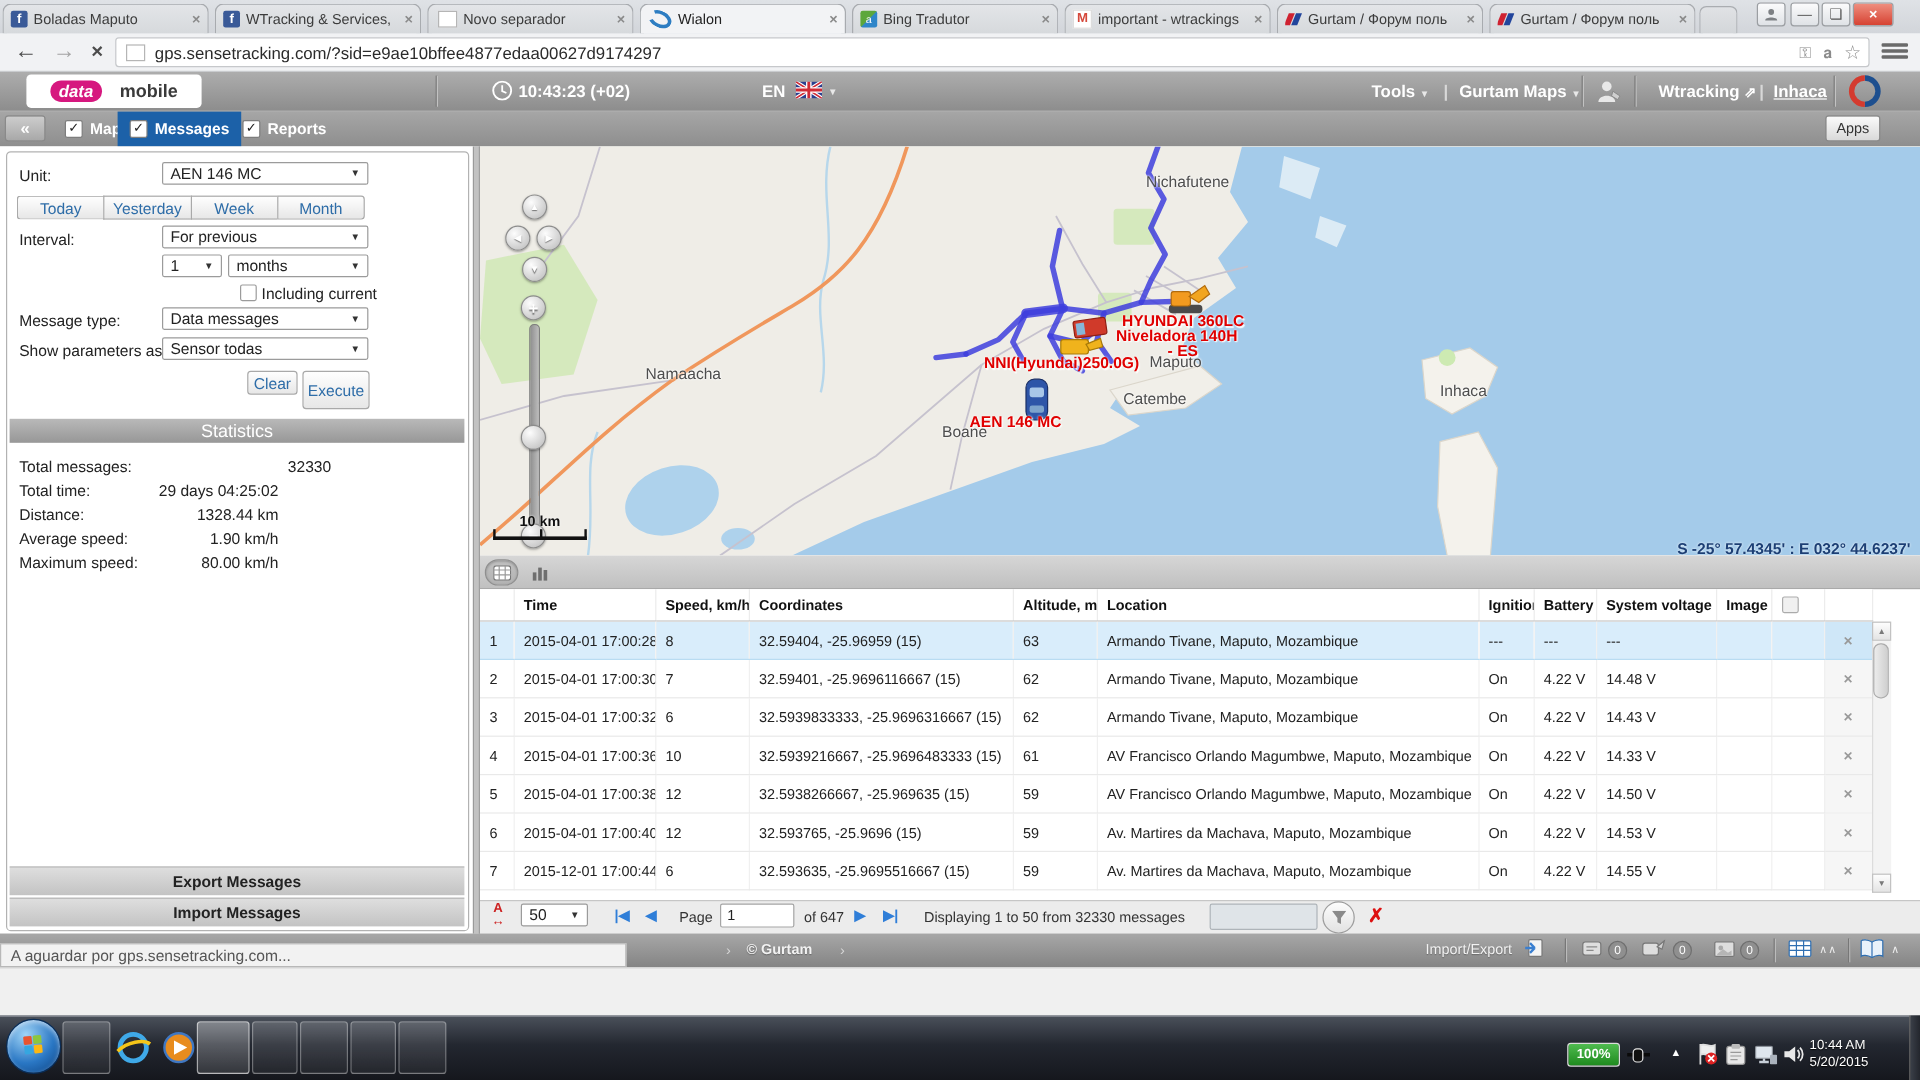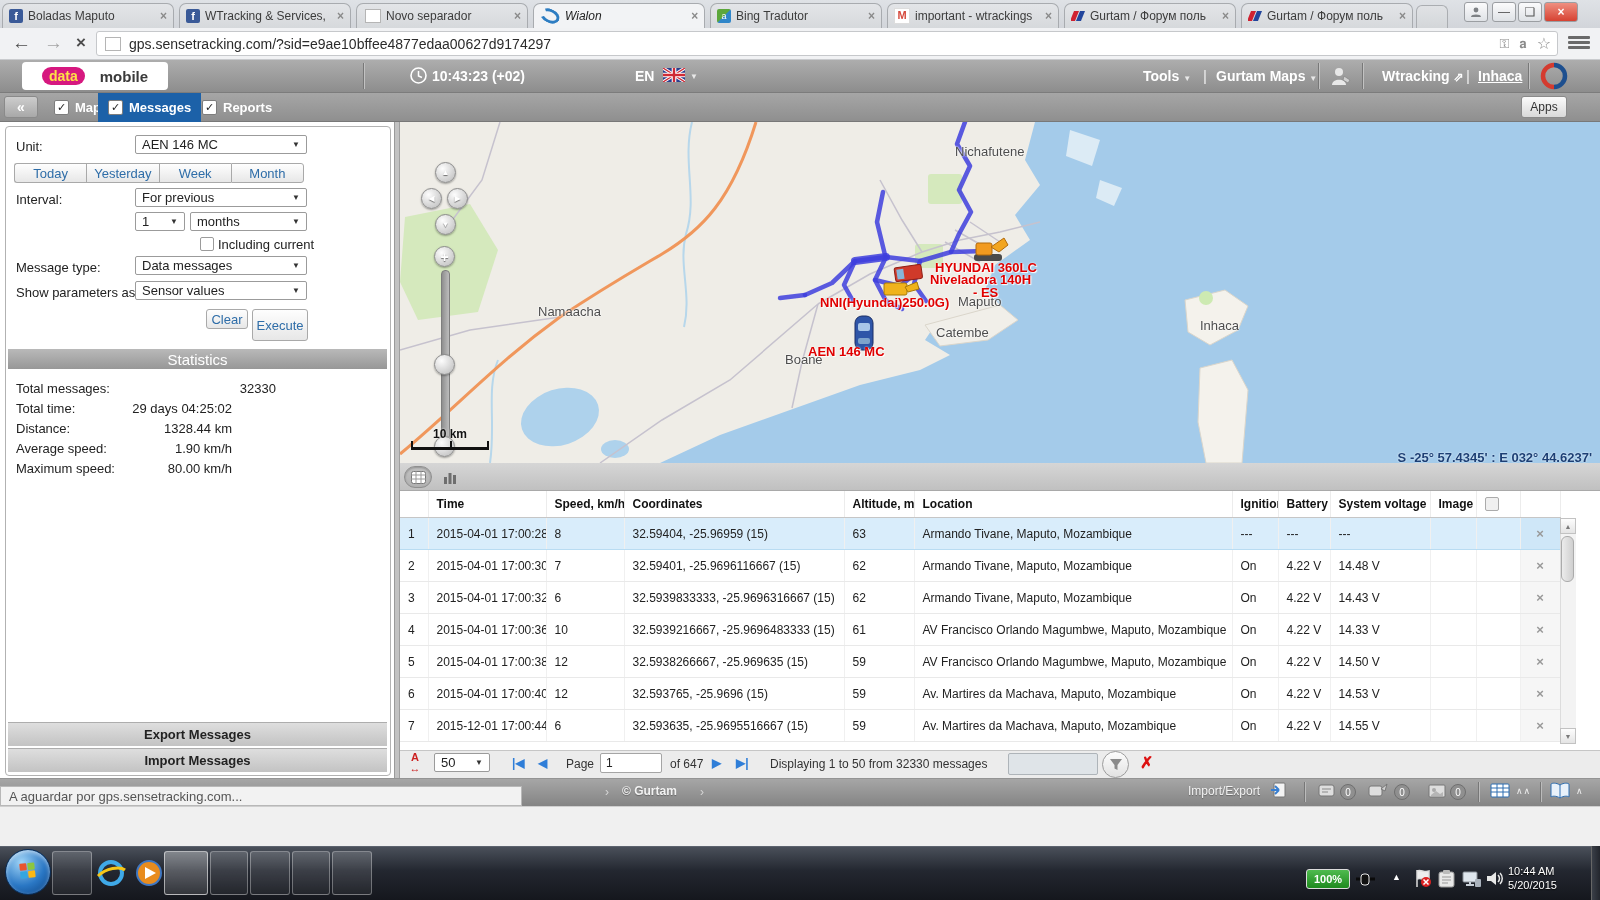--- a/index.html
+++ b/index.html
@@ -4,21 +4,21 @@
 <style>
   html,body{margin:0;padding:0;background:#666;}
   #screen{position:relative;width:1600px;height:900px;overflow:hidden;background:#fff;
     font-family:"Liberation Sans",sans-serif;-webkit-font-smoothing:antialiased;}
   .abs{position:absolute;}
   
   #tabstrip{left:0;top:0;width:1600px;height:28px;background:linear-gradient(#dfe2e6,#d2d5da);}
   .tab{position:absolute;top:3px;height:25px;width:172px;background:linear-gradient(#e3e5e8,#d6d9dc);
     border:1px solid #a8abaf;border-bottom:none;border-radius:7px 7px 0 0;display:flex;align-items:center;
     padding:0 6px;font-size:12px;color:#3c3c3c;box-sizing:border-box;}
-  .tab.active{background:#f2f3f5;z-index:3;color:#222;font-style:italic;}
+  .tab.active{background:#f2f3f5;z-index:3;color:#222;}
   .tab .ttl{flex:1;white-space:nowrap;overflow:hidden;margin:0 5px;}
   .tabclose{color:#8a8a8a;font-size:12px;font-weight:bold;}
   .favicon{width:14px;height:14px;flex:0 0 14px;display:inline-block;position:relative;}
   .fav-fb{background:#3a5a98;border-radius:2px;color:#fff;font-weight:bold;font-size:11px;text-align:center;line-height:14px;}
   .fav-fb::after{content:"f";}
   .fav-page{background:#fff;border:1px solid #b5b5b5;width:10px;height:12px;margin-left:2px;}
   .fav-wialon{border:3px solid #2d7dc2;border-left-color:transparent;border-radius:50%;width:8px;height:8px;transform:rotate(25deg);box-sizing:content-box;}
   .fav-bing{background:linear-gradient(135deg,#5ca73c 49%,#2f86c9 51%);border-radius:2px;color:#fff;font-size:9px;text-align:center;line-height:14px;}
   .fav-bing::after{content:"a";}
   .fav-gmail{background:#fff;border:1px solid #ddd;color:#d5493c;font-weight:bold;font-size:11px;text-align:center;line-height:12px;}
@@ -36,21 +36,21 @@
   .navarrow{font-size:19px;font-weight:bold;line-height:26px;}
   #urlbox{left:96px;top:31px;width:1462px;height:25px;background:#fff;border:1px solid #c6c8cb;border-radius:3px;
     display:flex;align-items:center;box-sizing:border-box;padding:0 6px;}
   #urltext{font-size:14px;color:#2b2b2b;margin-left:8px;white-space:nowrap;overflow:hidden;flex:1;}
   .urlicon{color:#8a8a8a;font-size:13px;margin-left:10px;}
   #menubtn{left:1568px;top:34px;width:22px;height:19px;}
   #menubtn div{height:3px;background:#6a6a6a;margin:2px 0;border-radius:1px;}
   
   #appheader{left:0;top:60px;width:1600px;height:33px;background:linear-gradient(#adadad,#8d8d8d);border-bottom:1px solid #7c7c7c;box-sizing:border-box;}
   #logo{left:22px;top:62px;width:146px;height:28px;background:#fff;border-radius:4px;display:flex;align-items:center;justify-content:center;}
-  #logo .data{background:#d6187f;color:#fde047;font-weight:bold;font-size:14px;padding:1px 7px;border-radius:9px;}
+  #logo .data{background:#d6187f;color:#ffffff;font-weight:bold;font-style:italic;font-size:14px;padding:1px 7px;border-radius:9px;}
   #logo .mobile{color:#3a3a3a;font-weight:bold;font-size:15px;margin-left:15px;}
   .hdrtext{color:#fff;font-weight:bold;font-size:14px;}
   .hdrdiv{position:absolute;top:63px;width:1px;height:26px;background:#787878;border-right:1px solid #c2c2c2;}
   .hdrcaret{color:#e8e8e8;font-size:8px;}
   #ukflag{left:663px;top:68px;width:22px;height:14px;}
   #hdrlogout{text-decoration:underline;}
   #swirl{left:1540px;top:62px;}
   
   #navbar{left:0;top:93px;width:1600px;height:29px;background:linear-gradient(#a6a6a6,#8f8f8f);border-bottom:1px solid #787878;box-sizing:border-box;}
   #collapsebtn{left:4px;top:96px;width:34px;height:22px;background:linear-gradient(#cdcdcd,#a8a8a8);border:1px solid #8a8a8a;border-radius:3px;
@@ -328,21 +328,21 @@
     <span>months</span>
     </div>
   <div class="chksm" style="left:200px;top:237px"></div>
   <div class="flabel" style="left:218px;top:237px">Including current</div>
   <div class="flabel" style="left:16px;top:260px">Message type:</div>
   <div class="sel" style="left:135px;top:256px;width:172px">
     <span>Data messages</span>
     </div>
   <div class="flabel" style="left:16px;top:285px">Show parameters as:</div>
   <div class="sel" style="left:135px;top:281px;width:172px">
-    <span>Sensor values</span>
+    <span>Sensor todas</span>
     </div>
   <div class="btn" style="left:206px;top:309px;width:42px;height:20px">Clear</div>
   <div class="btn" style="left:252px;top:309px;width:56px;height:32px">Execute</div>
 
   <div class="abs" id="statsbar">
       <span>Statistics</span>
     </div>
   <div class="statrow" style="top:381px">
     <span>Total messages:</span>
       <span class="sv" style="left:120px">32330</span>

